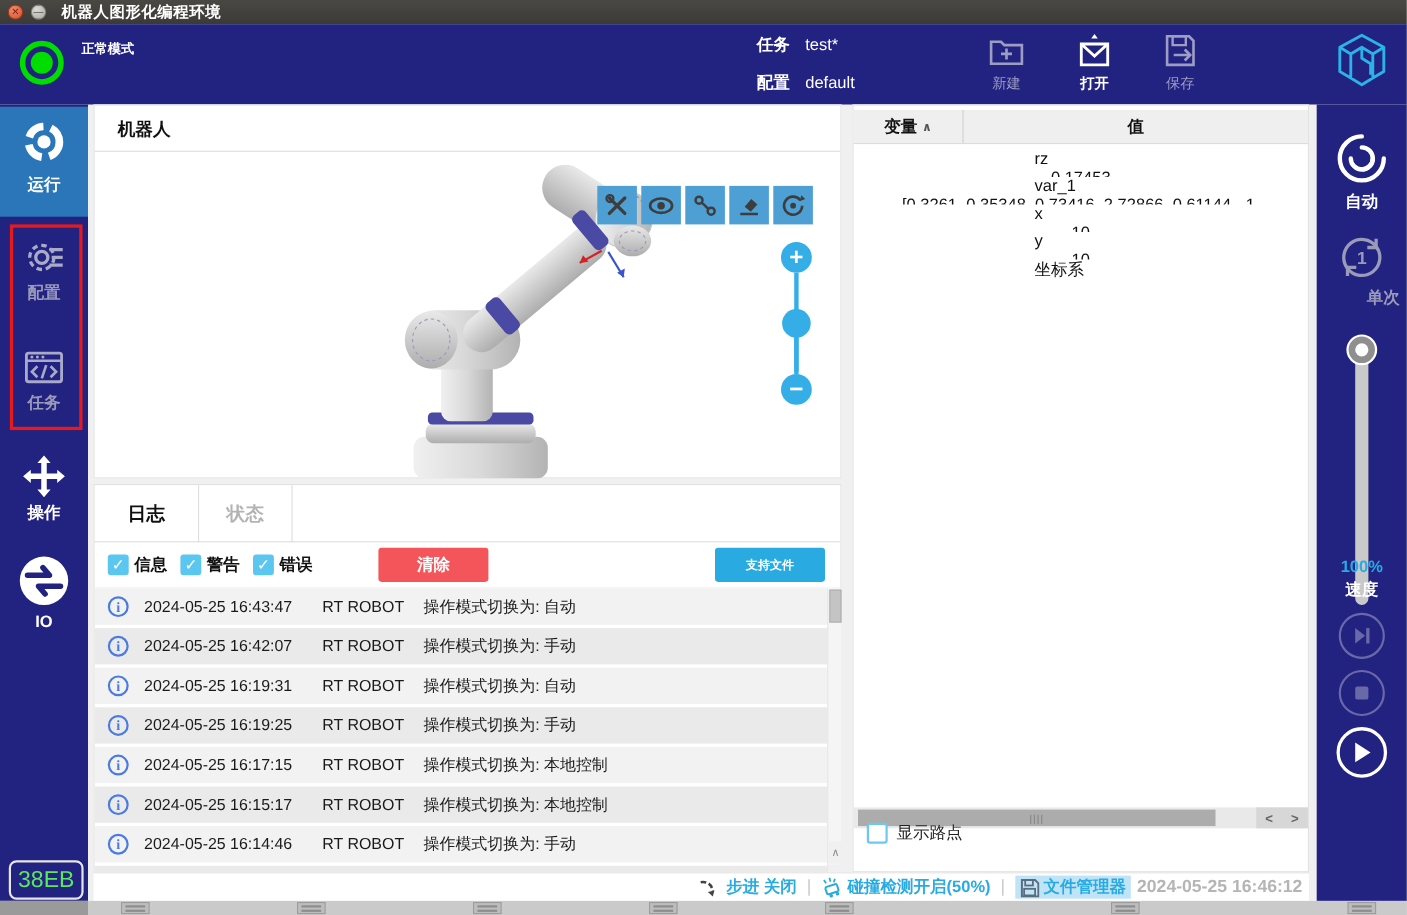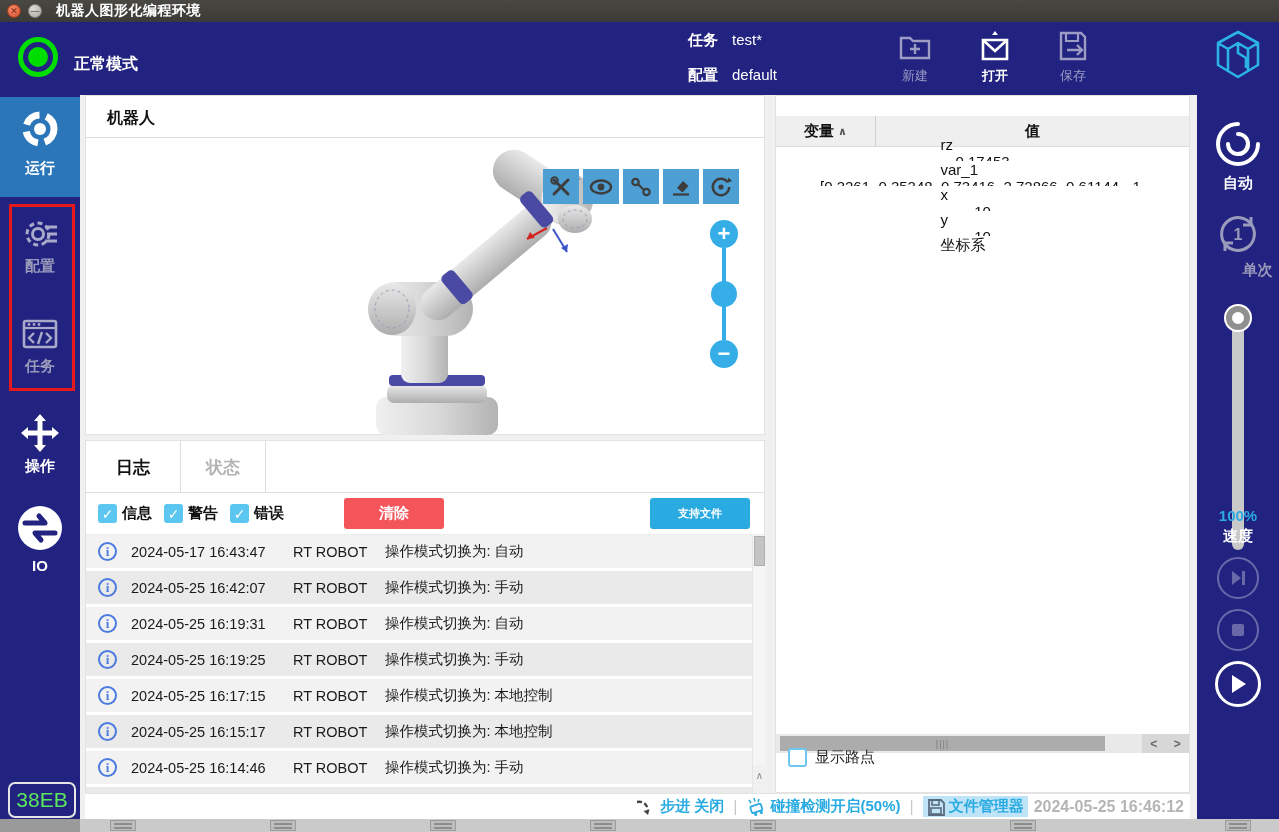--- a/index.html
+++ b/index.html
@@ -11,21 +11,21 @@
   .titlebar{left:0;top:0;width:1279px;height:22px;background:linear-gradient(#494843,#3B3A36);display:flex;align-items:center;}
   .winbtn{width:14px;height:14px;border-radius:50%;margin-left:7px;display:flex;align-items:center;justify-content:center;font-size:9px;line-height:1;}
   .winbtn.close{background:radial-gradient(circle at 35% 30%,#F28A68,#D9502F);color:#7a2410;border:1px solid #9c3a1d;}
   .winbtn.min{background:radial-gradient(circle at 35% 30%,#DCDBD6,#A9A8A3);color:#4c4b46;border:1px solid #84837e;}
   .wintitle{color:#fff;font-weight:bold;font-size:14px;margin-left:14px;letter-spacing:.5px;}
 
   
   .header{left:0;top:22px;width:1279px;height:73px;background:#222280;}
   .mode-ind{left:18px;top:37px;width:40px;height:40px;border-radius:50%;border:5px solid #00DE00;}
   .mode-dot{left:28px;top:47px;width:20px;height:20px;border-radius:50%;background:#00DE00;}
-  .mode-text{left:74px;top:54px;color:#fff;font-weight:bold;font-size:16px;}
+  .mode-text{left:74px;top:36px;color:#fff;font-weight:bold;font-size:12px;}
   .hdr-kv{color:#fff;font-size:15px;}
   .hdr-kv b{font-weight:bold;margin-right:14px;}
   .hdr-act{width:70px;text-align:center;color:#9C9CC4;font-size:13px;}
   .hdr-act.active{color:#fff;font-weight:bold;}
   .hdr-act svg{display:block;margin:0 auto 3px auto;}
 
   
   .lsidebar{left:0;top:95px;width:80px;height:724px;background:#222280;}
   .ls-item{width:80px;text-align:center;color:#fff;font-size:15px;font-weight:bold;}
   .ls-item.dim{color:#9A9ABB;}
@@ -68,21 +68,21 @@
   .info-ic{width:19px;height:19px;border-radius:50%;border:2px solid #4C7BE0;color:#4C7BE0;font-size:13px;font-weight:bold;font-family:"Liberation Serif",serif;display:flex;align-items:center;justify-content:center;margin-left:12px;flex:none;}
   .lt{margin-left:14px;width:162px;}
   .ls{width:92px;}
   .lm{flex:1;}
   .vscroll{left:666px;top:94px;width:13px;height:272px;background:#F5F5F5;border-left:1px solid #E5E5E5;}
   .vthumb{left:1px;top:1px;width:11px;height:30px;background:#C4C4C4;border:1px solid #AFAFAF;}
   .varrow{left:0;top:0;width:13px;height:20px;color:#8A8A8A;font-size:10px;display:flex;align-items:center;justify-content:center;background:#F0F0F0;}
 
   
   .var-panel{left:775px;top:95px;width:415px;height:698px;background:#fff;border:1px solid #E2E2E2;}
-  .var-head{left:0;top:4px;width:413px;height:31px;background:#EFEFEF;border-bottom:1px solid #DCDCDC;display:flex;font-weight:bold;font-size:15px;color:#111;margin-top:16px;}
+  .var-head{left:0;top:4px;width:413px;height:31px;background:#EFEFEF;border-bottom:1px solid #DCDCDC;display:flex;font-weight:bold;font-size:15px;color:#111;}
   .vh1{width:100px;display:flex;align-items:center;justify-content:center;border-right:1px solid #CFCFCF;}
   .vh2{flex:1;display:flex;align-items:center;justify-content:center;}
   .var-row{display:flex;height:25px;align-items:center;font-size:15px;color:#111;white-space:nowrap;overflow:hidden;flex-direction:column;}
   .vn{width:100px;padding-left:8px;flex:none;}
   .vv{flex:1;}
   .hscroll{left:0;top:638px;width:413px;height:19px;background:#E9E9E9;}
   .hthumb{left:4px;top:2px;width:325px;height:15px;background:#ACACAC;display:flex;align-items:center;justify-content:center;color:#7c7c7c;font-size:9px;letter-spacing:1px;}
   .hbtns{left:366px;top:0;width:47px;height:19px;background:#D7D7D7;display:flex;align-items:center;justify-content:space-around;color:#666;font-size:12px;font-weight:bold;}
   .wp-row{left:12px;top:652px;display:flex;align-items:center;}
   .cb-empty{width:19px;height:19px;border:2px solid #6CC8F0;border-radius:3px;background:#fff;}
@@ -304,21 +304,21 @@
       <span class="cb-label">警告</span>
       <div class="cb">✓</div>
       <span class="cb-label">错误</span>
       <button class="btn-clear">清除</button>
       <button class="btn-support">支持文件</button>
     </div>
 
     <div class="abs loglist">
       <div class="log-row">
           <span class="info-ic">i</span>
-          <span class="lt">2024-05-17 16:43:47</span>
+          <span class="lt">2024-05-25 16:43:47</span>
           <span class="ls">RT ROBOT</span>
           <span class="lm">操作模式切换为: 自动</span>
         </div>
       <div class="log-row">
           <span class="info-ic">i</span>
           <span class="lt">2024-05-25 16:42:07</span>
           <span class="ls">RT ROBOT</span>
           <span class="lm">操作模式切换为: 手动</span>
         </div>
       <div class="log-row">

